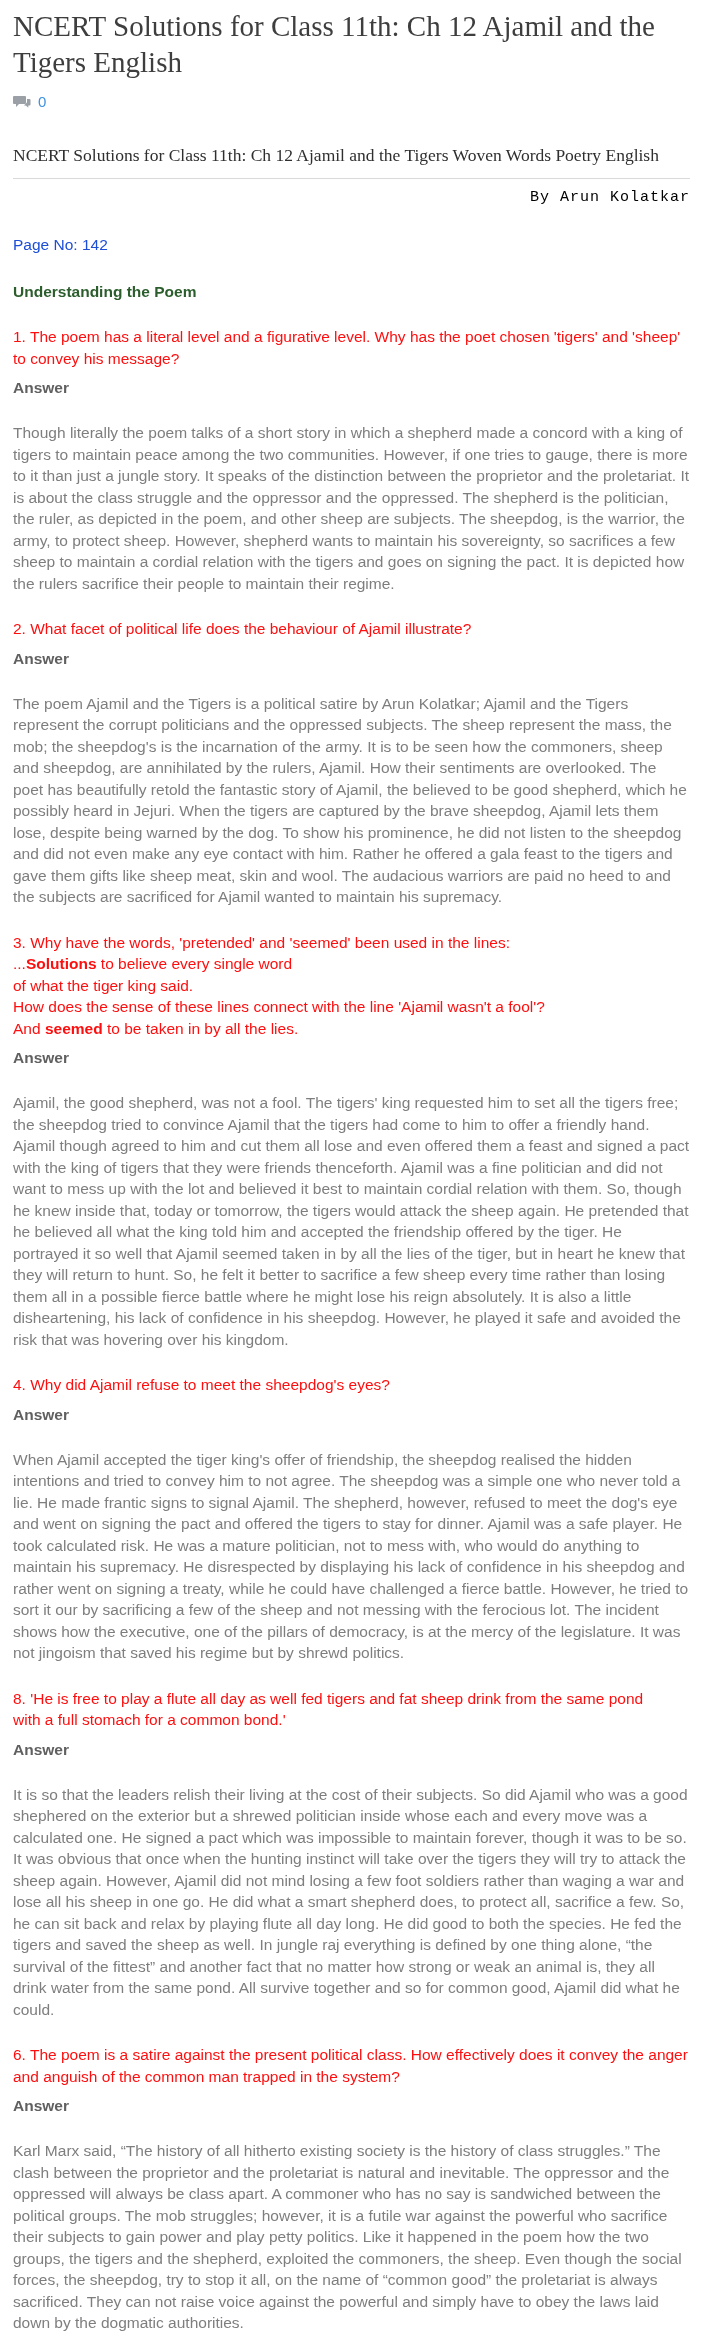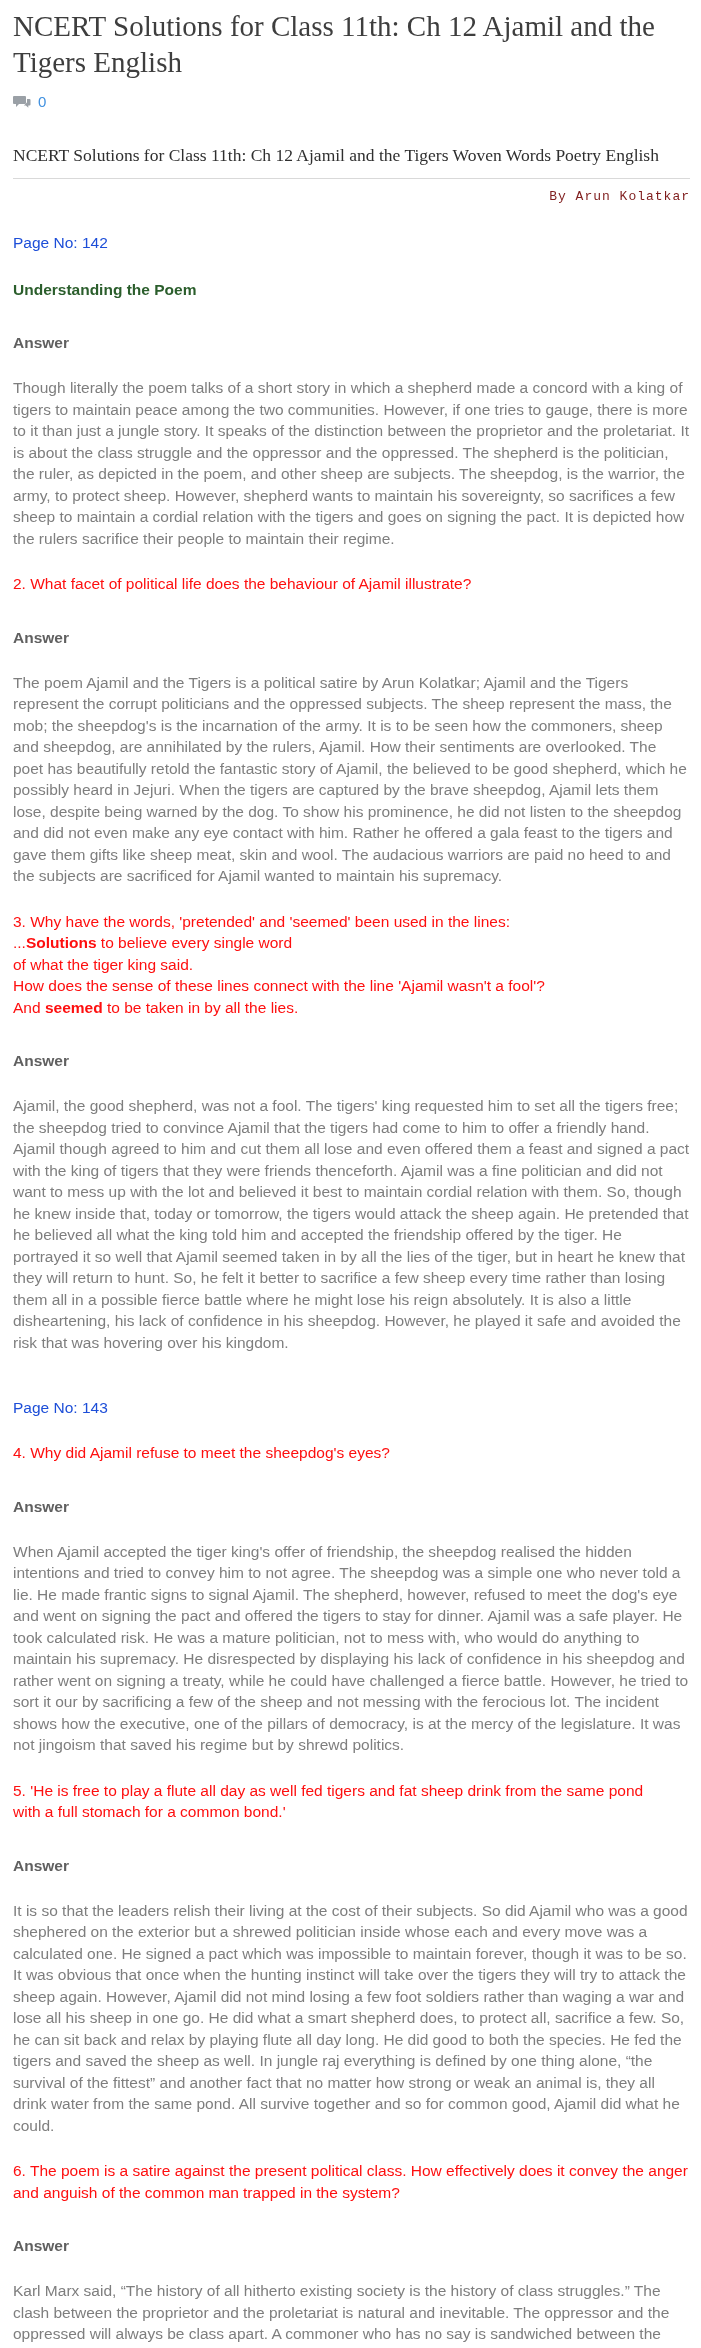--- a/index.html
+++ b/index.html
@@ -38,22 +38,22 @@
   }
 
   .divider {
     border: none;
     border-top: 1px solid #d9d9d9;
     margin: 12px 0 0 0;
   }
 
   .byline {
     font-family: "Liberation Mono", monospace;
-    font-size: 13px;
-    color: #7f1d1d;
+    font-size: 15px;
+    color: #000000;
     text-align: right;
     margin-top: 10px;
     letter-spacing: 1px;
   }
 
   .page-marker {
     color: #1d4ed8;
     font-size: 15.5px;
     margin-top: 28px;
     line-height: 21px;
@@ -74,21 +74,21 @@
     line-height: 21.5px;
     margin-top: 24px;
   }
   .question b { font-weight: bold; }
 
   .answer-label {
     color: #606060;
     font-weight: bold;
     font-size: 15.5px;
     line-height: 21px;
-    margin-top: 32px;
+    margin-top: 8px;
   }
 
   .answer-text {
     color: #7e7e7e;
     font-size: 15.5px;
     line-height: 21.5px;
     margin-top: 24px;
   }
 </style>
 </head>
@@ -111,45 +111,45 @@
   <div class="post-subtitle">NCERT Solutions for Class 11th: Ch 12 Ajamil and the Tigers Woven Words Poetry English</div>
 
   <hr class="divider">
 
   <div class="byline">By Arun Kolatkar</div>
 
   <div class="page-marker">Page No: 142</div>
 
   <div class="section-heading">Understanding the Poem</div>
 
+  <div class="question">1. The poem has a literal level and a figurative level. Why has the poet chosen 'tigers' and 'sheep' to convey his message?</div>
   <div class="answer-label">Answer</div>
   <div class="answer-text">Though literally the poem talks of a short story in which a shepherd made a concord with a king of tigers to maintain peace among the two communities. However, if one tries to gauge, there is more to it than just a jungle story. It speaks of the distinction between the proprietor and the proletariat. It is about the class struggle and the oppressor and the oppressed. The shepherd is the politician, the ruler, as depicted in the poem, and other sheep are subjects. The sheepdog, is the warrior, the army, to protect sheep. However, shepherd wants to maintain his sovereignty, so sacrifices a few sheep to maintain a cordial relation with the tigers and goes on signing the pact. It is depicted how the rulers sacrifice their people to maintain their regime.</div>
 
   <div class="question">2. What facet of political life does the behaviour of Ajamil illustrate?</div>
   <div class="answer-label">Answer</div>
   <div class="answer-text">The poem Ajamil and the Tigers is a political satire by Arun Kolatkar; Ajamil and the Tigers represent the corrupt politicians and the oppressed subjects. The sheep represent the mass, the mob; the sheepdog's is the incarnation of the army. It is to be seen how the commoners, sheep and sheepdog, are annihilated by the rulers, Ajamil. How their sentiments are overlooked. The poet has beautifully retold the fantastic story of Ajamil, the believed to be good shepherd, which he possibly heard in Jejuri. When the tigers are captured by the brave sheepdog, Ajamil lets them lose, despite being warned by the dog. To show his prominence, he did not listen to the sheepdog and did not even make any eye contact with him. Rather he offered a gala feast to the tigers and gave them gifts like sheep meat, skin and wool. The audacious warriors are paid no heed to and the subjects are sacrificed for Ajamil wanted to maintain his supremacy.</div>
 
   <div class="question">
     <div>3. Why have the words, 'pretended' and 'seemed' been used in the lines:</div>
     <div><span>...</span><b>Solutions</b><span> to believe every single word</span></div>
     <div>of what the tiger king said.</div>
     <div>How does the sense of these lines connect with the line 'Ajamil wasn't a fool'?</div>
     <div><span>And </span><b>seemed</b><span> to be taken in by all the lies.</span></div>
   </div>
   <div class="answer-label">Answer</div>
   <div class="answer-text">Ajamil, the good shepherd, was not a fool. The tigers' king requested him to set all the tigers free; the sheepdog tried to convince Ajamil that the tigers had come to him to offer a friendly hand. Ajamil though agreed to him and cut them all lose and even offered them a feast and signed a pact with the king of tigers that they were friends thenceforth. Ajamil was a fine politician and did not want to mess up with the lot and believed it best to maintain cordial relation with them. So, though he knew inside that, today or tomorrow, the tigers would attack the sheep again. He pretended that he believed all what the king told him and accepted the friendship offered by the tiger. He portrayed it so well that Ajamil seemed taken in by all the lies of the tiger, but in heart he knew that they will return to hunt. So, he felt it better to sacrifice a few sheep every time rather than losing them all in a possible fierce battle where he might lose his reign absolutely. It is also a little disheartening, his lack of confidence in his sheepdog. However, he played it safe and avoided the risk that was hovering over his kingdom.</div>
 
-  <div class="page-marker second">Page No: 143</div>
 
   <div class="question">4. Why did Ajamil refuse to meet the sheepdog's eyes?</div>
   <div class="answer-label">Answer</div>
   <div class="answer-text">When Ajamil accepted the tiger king's offer of friendship, the sheepdog realised the hidden intentions and tried to convey him to not agree. The sheepdog was a simple one who never told a lie. He made frantic signs to signal Ajamil. The shepherd, however, refused to meet the dog's eye and went on signing the pact and offered the tigers to stay for dinner. Ajamil was a safe player. He took calculated risk. He was a mature politician, not to mess with, who would do anything to maintain his supremacy. He disrespected by displaying his lack of confidence in his sheepdog and rather went on signing a treaty, while he could have challenged a fierce battle. However, he tried to sort it our by sacrificing a few of the sheep and not messing with the ferocious lot. The incident shows how the executive, one of the pillars of democracy, is at the mercy of the legislature. It was not jingoism that saved his regime but by shrewd politics.</div>
 
   <div class="question">
-    <div>5. 'He is free to play a flute all day as well fed tigers and fat sheep drink from the same pond</div>
+    <div>8. 'He is free to play a flute all day as well fed tigers and fat sheep drink from the same pond</div>
     <div>with a full stomach for a common bond.'</div>
   </div>
   <div class="answer-label">Answer</div>
   <div class="answer-text">It is so that the leaders relish their living at the cost of their subjects. So did Ajamil who was a good shephered on the exterior but a shrewed politician inside whose each and every move was a calculated one. He signed a pact which was impossible to maintain forever, though it was to be so. It was obvious that once when the hunting instinct will take over the tigers they will try to attack the sheep again. However, Ajamil did not mind losing a few foot soldiers rather than waging a war and lose all his sheep in one go. He did what a smart shepherd does, to protect all, sacrifice a few. So, he can sit back and relax by playing flute all day long. He did good to both the species. He fed the tigers and saved the sheep as well. In jungle raj everything is defined by one thing alone, “the survival of the fittest” and another fact that no matter how strong or weak an animal is, they all drink water from the same pond. All survive together and so for common good, Ajamil did what he could.</div>
 
   <div class="question">6. The poem is a satire against the present political class. How effectively does it convey the anger and anguish of the common man trapped in the system?</div>
   <div class="answer-label">Answer</div>
   <div class="answer-text">Karl Marx said, “The history of all hitherto existing society is the history of class struggles.” The clash between the proprietor and the proletariat is natural and inevitable. The oppressor and the oppressed will always be class apart. A commoner who has no say is sandwiched between the political groups. The mob struggles; however, it is a futile war against the powerful who sacrifice their subjects to gain power and play petty politics. Like it happened in the poem how the two groups, the tigers and the shepherd, exploited the commoners, the sheep. Even though the social forces, the sheepdog, try to stop it all, on the name of “common good” the proletariat is always sacrificed. They can not raise voice against the powerful and simply have to obey the laws laid down by the dogmatic authorities.</div>
 
 </div>

